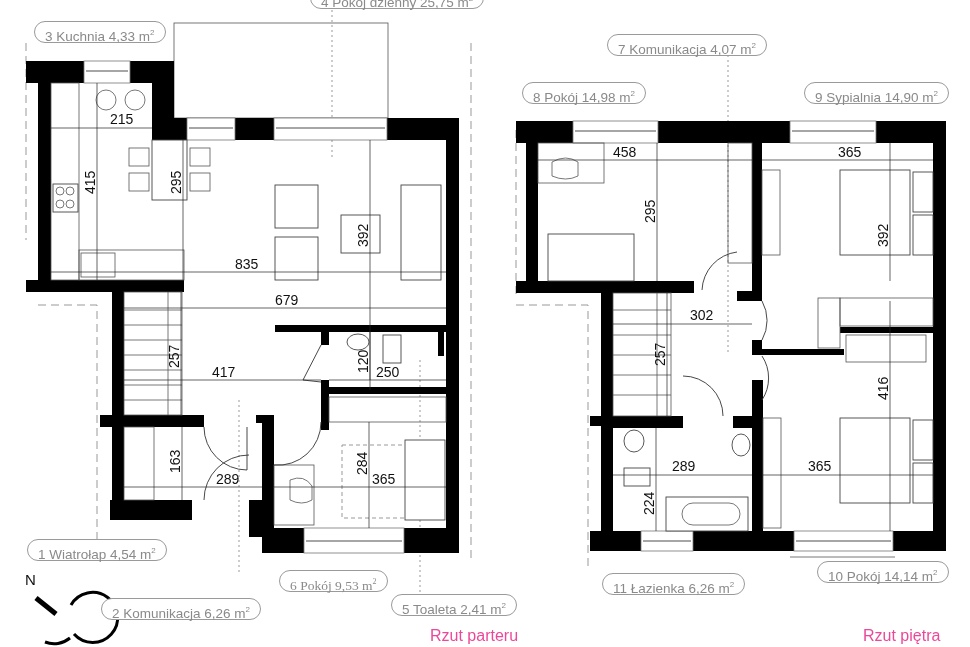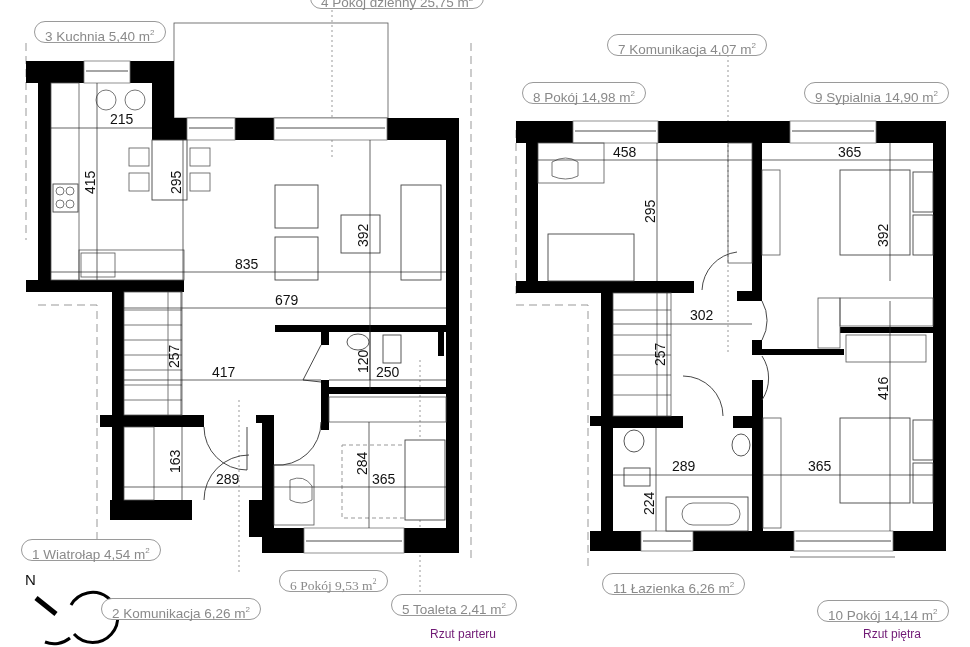--- a/index.html
+++ b/index.html
@@ -12,21 +12,21 @@
   .winline { stroke: #888; stroke-width: 1.6; }
   .dash { fill: none; stroke: #999; stroke-width: 1; stroke-dasharray: 8 5; }
   .dot { fill: none; stroke: #999; stroke-width: 1; stroke-dasharray: 2 3; }
   .dim { stroke: #222; stroke-width: 0.7; }
   .dimtxt { font-family: "Liberation Sans", sans-serif; font-size: 14px; fill: #111; }
   .door { fill: none; stroke: #333; stroke-width: 0.9; }
   .label { position: absolute; height: 22px; border: 1.6px solid #9a9a9a; border-radius: 12px; color: #8a8a8a;
            font-family: "Liberation Sans", sans-serif; font-size: 13.5px; line-height: 22px; padding: 0 10px; box-sizing: border-box;
            white-space: nowrap; background: #fff; }
   .label sup { font-size: 8px; vertical-align: 6px; }
-  .caption { position: absolute; font-family: "Liberation Sans", sans-serif; font-size: 12px; color: #701a75; }
+  .caption { position: absolute; font-family: "Liberation Sans", sans-serif; font-size: 16px; color: #ec4899; }
   .north { position: absolute; font-family: "Liberation Sans", sans-serif; font-size: 15px; color: #111; }
 </style>
 </head>
 <body>
 
 <svg id="plan" viewBox="0 0 970 647" xmlns="http://www.w3.org/2000/svg">
 
   <g>
 
     <rect class="thin" x="174" y="23" width="214" height="95" stroke="#777"></rect>
@@ -250,28 +250,28 @@
     <text class="dimtxt" transform="translate(654 515) rotate(-90)">224</text>
   </g>
 
   <g>
     <path d="M71 605 A25 25 0 1 1 74 634" fill="none" stroke="#000" stroke-width="3"></path>
     <path d="M70 638 A25 25 0 0 1 45 642" fill="none" stroke="#000" stroke-width="3"></path>
     <line x1="36" y1="598" x2="56" y2="614" stroke="#000" stroke-width="5"></line>
   </g>
 </svg>
 
-<div class="label" style="left:34px;top:21px;"><span>3 Kuchnia 5,40 m</span><sup>2</sup></div>
+<div class="label" style="left:34px;top:21px;"><span>3 Kuchnia 4,33 m</span><sup>2</sup></div>
 <div class="label" style="left:310px;top:-13px;"><span>4 Pokój dzienny 25,75 m</span><sup>2</sup></div>
-<div class="label" style="left:21px;top:539px;"><span>1 Wiatrołap 4,54 m</span><sup>2</sup></div>
+<div class="label" style="left:27px;top:539px;"><span>1 Wiatrołap 4,54 m</span><sup>2</sup></div>
 <div class="label" style="left:101px;top:598px;"><span>2 Komunikacja 6,26 m</span><sup>2</sup></div>
 <div class="label" style="left:279px;top:570px;font-family:Liberation Serif, serif;"><span>6 Pokój 9,53 m</span><sup>2</sup></div>
 <div class="label" style="left:391px;top:594px;"><span>5 Toaleta 2,41 m</span><sup>2</sup></div>
 
 <div class="label" style="left:607px;top:34px;"><span>7 Komunikacja 4,07 m</span><sup>2</sup></div>
 <div class="label" style="left:522px;top:82px;"><span>8 Pokój 14,98 m</span><sup>2</sup></div>
 <div class="label" style="left:804px;top:82px;"><span>9 Sypialnia 14,90 m</span><sup>2</sup></div>
 <div class="label" style="left:602px;top:573px;text-align:right;"><span>11 Łazienka 6,26 m</span><sup>2</sup></div>
-<div class="label" style="left:817px;top:600px;"><span>10 Pokój 14,14 m</span><sup>2</sup></div>
+<div class="label" style="left:817px;top:561px;"><span>10 Pokój 14,14 m</span><sup>2</sup></div>
 
 <div class="caption" style="left:430px;top:627px;">Rzut parteru</div>
 <div class="caption" style="left:836px;top:627px;margin-left:27px;">Rzut piętra</div>
 <div class="north" style="left:25px;top:571px;">N</div>
 
 </body></html>

